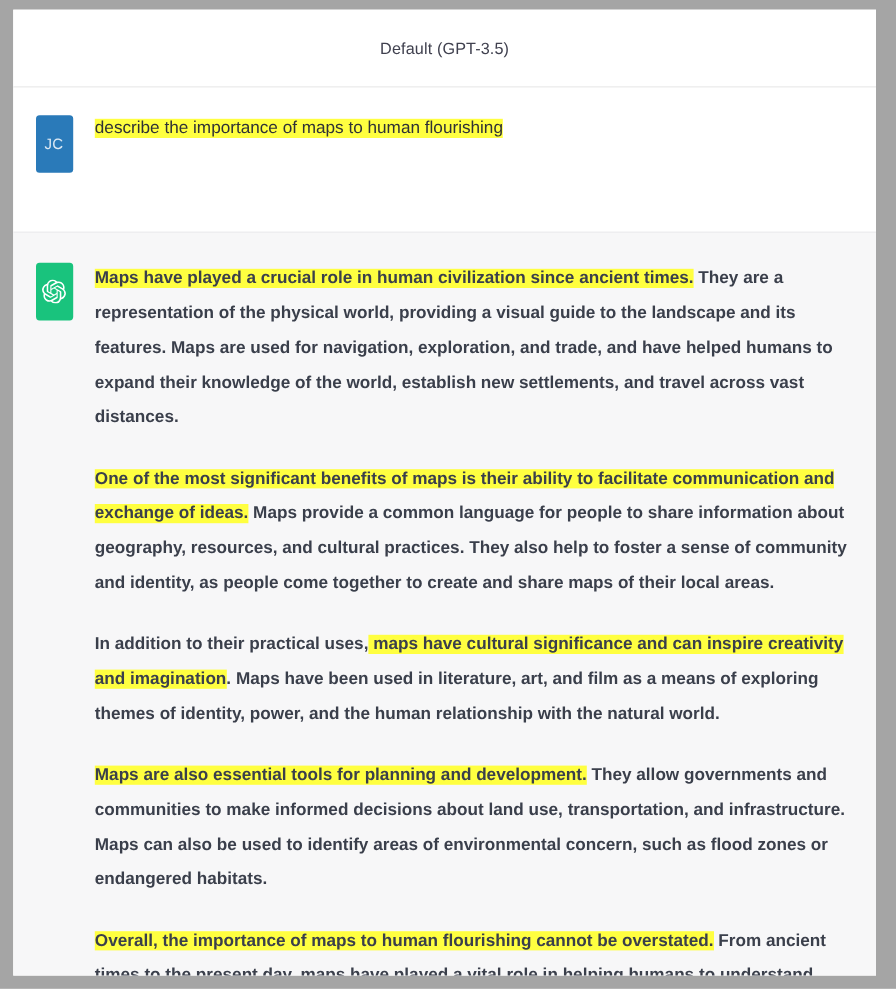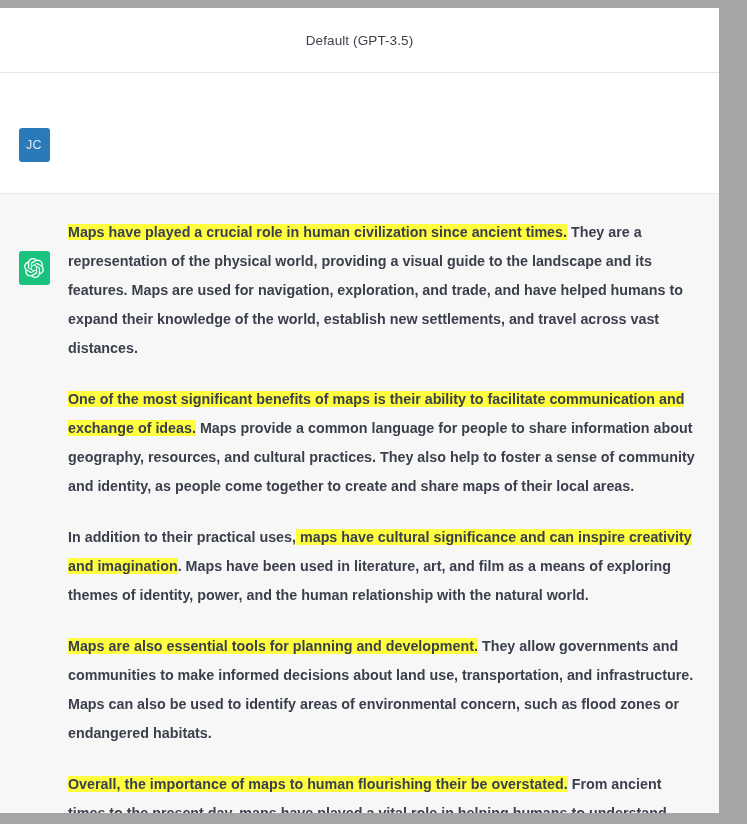--- a/index.html
+++ b/index.html
@@ -10,21 +10,21 @@
     width: 747px;
     height: 824px;
     background: #a5a5a5;
     font-family: "Liberation Sans", sans-serif;
     overflow: hidden;
   }
 
   
   .page-frame {
     position: absolute;
-    left: 0;
+    left: 11px;
     top: 8px;
     width: 719px;
     height: 805px;
     background: #ffffff;
     overflow: hidden;
   }
 
   
   .model-header {
     height: 64px;
@@ -59,26 +59,25 @@
 
   .avatar-col {
     width: 68px;
     flex: 0 0 68px;
     display: flex;
     justify-content: center;
     padding-top: 1px;
   }
   .avatar {
     width: 31px;
-    height: 34px;
+    height: 48px;
     border-radius: 3px;
     display: flex;
     align-items: center;
     justify-content: center;
-    margin-top: 32px;
   }
   .avatar-user {
     background: #2a7ab9;
     color: #dce9f4;
     font-size: 12.5px;
     letter-spacing: 0.3px;
   }
   .avatar-assistant {
     background: #19c37d;
   }
@@ -124,36 +123,39 @@
   <div class="model-header">
     <span class="model-header-label">Default (GPT-3.5)</span>
   </div>
 
   <div class="msg msg-user">
     <div class="avatar-col">
       <div class="avatar avatar-user">
         <span>JC</span>
       </div>
     </div>
+    <div class="msg-body">
+      <div class="msg-text"><mark>describe the importance of maps to human flourishing</mark></div>
+    </div>
   </div>
 
   <div class="msg msg-assistant">
     <div class="avatar-col">
       <div class="avatar avatar-assistant">
         <span>
           <svg width="20" height="20" viewBox="0 0 24 24" fill="#ffffff" aria-hidden="true">
             <path d="M22.28 9.82a5.98 5.98 0 0 0-.52-4.91 6.05 6.05 0 0 0-6.51-2.9A6.07 6.07 0 0 0 4.98 4.18a5.98 5.98 0 0 0-4 2.9 6.05 6.05 0 0 0 .75 7.1 5.98 5.98 0 0 0 .51 4.91 6.05 6.05 0 0 0 6.52 2.9A5.98 5.98 0 0 0 13.26 24a6.06 6.06 0 0 0 5.77-4.21 5.99 5.99 0 0 0 4-2.9 6.06 6.06 0 0 0-.75-7.07zm-9.02 12.6a4.48 4.48 0 0 1-2.88-1.04l.14-.08 4.78-2.76a.79.79 0 0 0 .39-.68v-6.74l2.02 1.17a.07.07 0 0 1 .04.06v5.58a4.5 4.5 0 0 1-4.5 4.49zM3.6 18.3a4.47 4.47 0 0 1-.54-3.01l.14.09 4.79 2.76a.77.77 0 0 0 .78 0l5.84-3.37v2.33a.08.08 0 0 1-.03.07l-4.84 2.79a4.5 4.5 0 0 1-6.14-1.65zM2.34 7.9a4.49 4.49 0 0 1 2.35-1.97V11.6a.77.77 0 0 0 .38.68l5.82 3.35-2.02 1.17a.08.08 0 0 1-.07 0l-4.84-2.8a4.5 4.5 0 0 1-1.62-6.1zm16.6 3.86L13.1 8.38 15.12 7.2a.08.08 0 0 1 .07 0l4.84 2.8a4.49 4.49 0 0 1-.68 8.1v-5.67a.8.8 0 0 0-.4-.68zm2.01-3.02l-.14-.09-4.78-2.78a.78.78 0 0 0-.79 0L9.4 9.24V6.9a.07.07 0 0 1 .03-.06l4.84-2.8a4.49 4.49 0 0 1 6.67 4.65zM8.3 12.86l-2.02-1.16a.08.08 0 0 1-.04-.06V6.07a4.49 4.49 0 0 1 7.36-3.45l-.14.08L8.68 5.46a.79.79 0 0 0-.39.68zm1.1-2.37L12 8.99l2.6 1.5v3l-2.6 1.5-2.6-1.5z"></path>
           </svg>
         </span>
       </div>
     </div>
     <div class="msg-body">
       <div class="msg-text">
           <p><mark>Maps have played a crucial role in human civilization since ancient times.</mark><span> They are a representation of the physical world, providing a visual guide to the landscape and its features. Maps are used for navigation, exploration, and trade, and have helped humans to expand their knowledge of the world, establish new settlements, and travel across vast distances.</span></p>
           <p><mark>One of the most significant benefits of maps is their ability to facilitate communication and exchange of ideas.</mark><span> Maps provide a common language for people to share information about geography, resources, and cultural practices. They also help to foster a sense of community and identity, as people come together to create and share maps of their local areas.</span></p>
           <p><span>In addition to their practical uses,</span><mark> maps have cultural significance and can inspire creativity and imagination</mark><span>. Maps have been used in literature, art, and film as a means of exploring themes of identity, power, and the human relationship with the natural world.</span></p>
           <p><mark>Maps are also essential tools for planning and development.</mark><span> They allow governments and communities to make informed decisions about land use, transportation, and infrastructure. Maps can also be used to identify areas of environmental concern, such as flood zones or endangered habitats.</span></p>
-          <p><mark>Overall, the importance of maps to human flourishing their be overstated.</mark><span> From ancient times to the present day, maps have played a vital role in helping humans to understand and navigate the world around them, and they will continue to do so in the future.</span></p>
+          <p><mark>Overall, the importance of maps to human flourishing cannot be overstated.</mark><span> From ancient times to the present day, maps have played a vital role in helping humans to understand and navigate the world around them, and they will continue to do so in the future.</span></p>
         </div>
     </div>
   </div>
 
 </div>
 
 </body></html>

